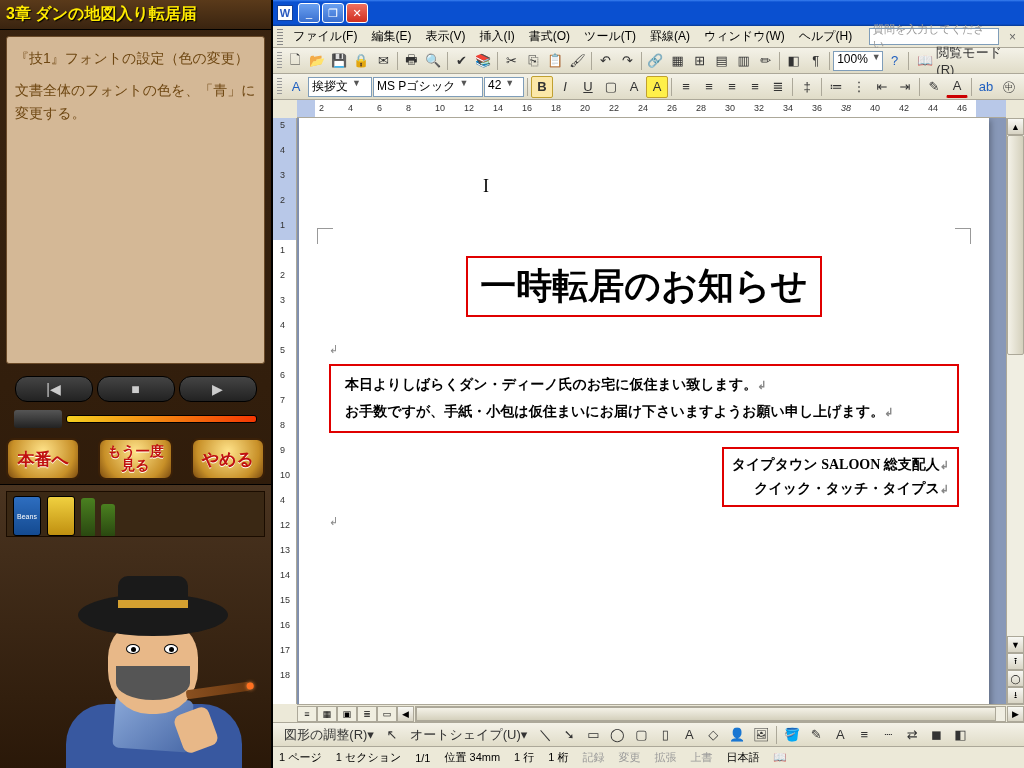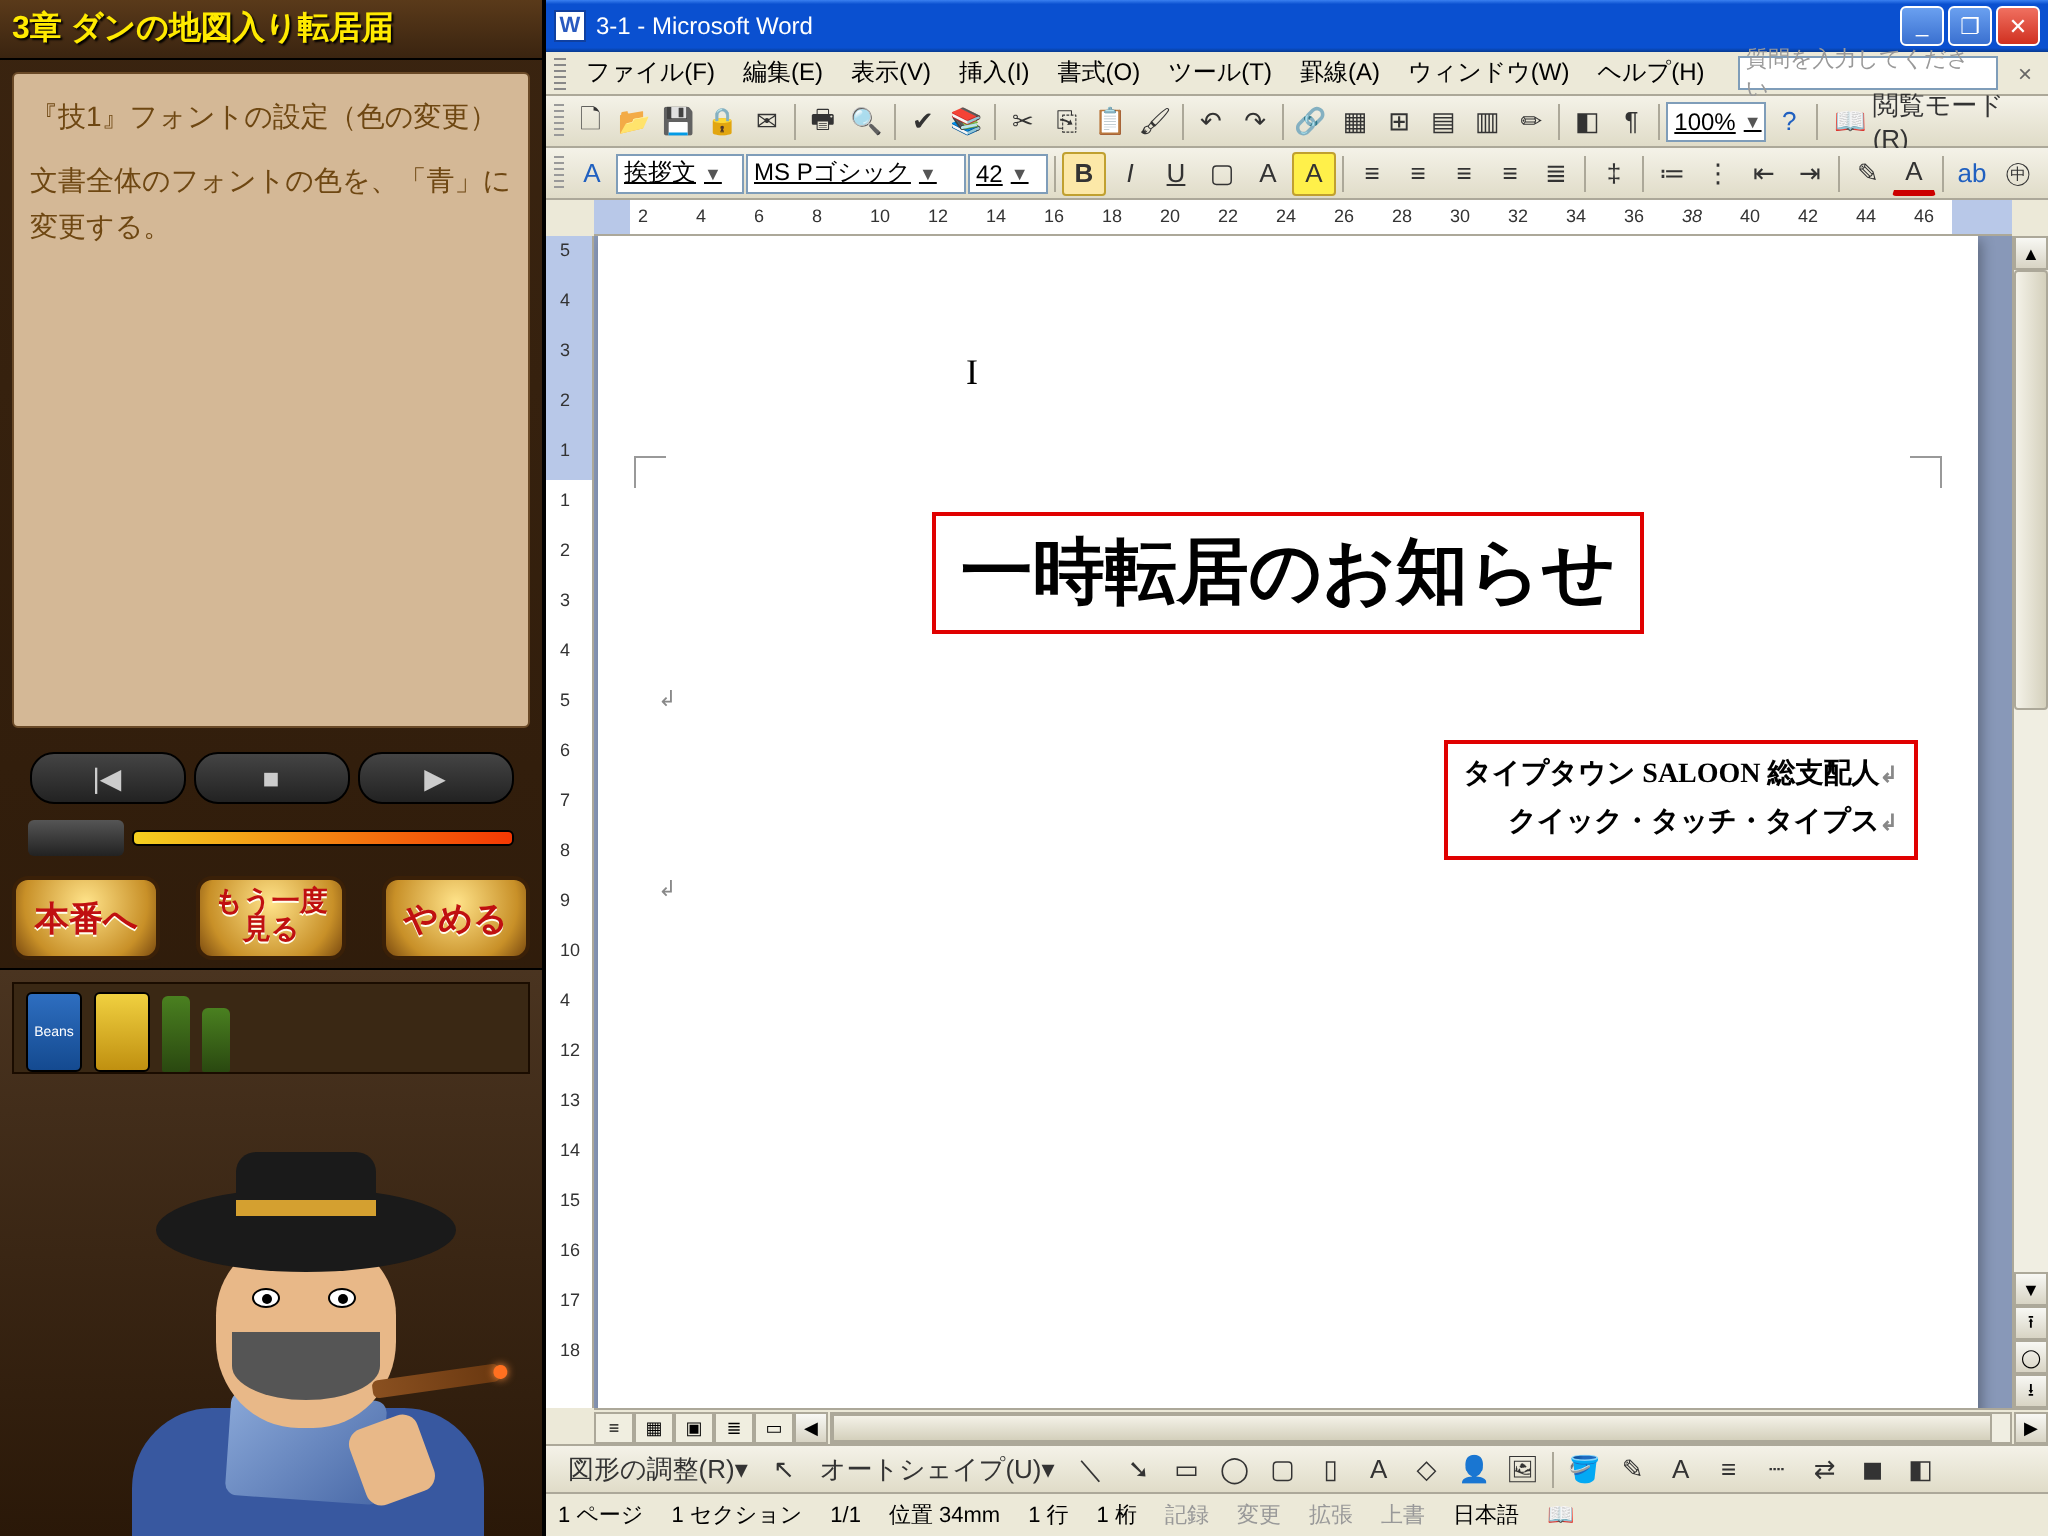--- a/index.html
+++ b/index.html
@@ -50,21 +50,21 @@
 .menubar { height:22px; background:#ece9d8; border-bottom:1px solid #aca899; display:flex; align-items:center; padding:0 4px; font-size:12px; }
 .menubar .grip { width:6px; height:16px; background:repeating-linear-gradient(#888 0 1px, transparent 1px 3px); margin-right:3px; }
 .menu-item { padding:2px 7px; cursor:pointer; }
 .help-box { margin-left:auto; width:130px; height:17px; background:#fff; border:1px solid #7f9db9; font-size:11px; color:#999; padding:0 3px; display:flex; align-items:center; }
 .x-close { margin-left:6px; padding:0 4px; color:#666; cursor:pointer; }
 
 .toolbar { height:26px; background:linear-gradient(#f4f2e8,#e0dcc8); border-bottom:1px solid #aca899; display:flex; align-items:center; padding:0 4px; gap:1px; font-size:11px; }
 .toolbar .grip { width:5px; height:18px; background:repeating-linear-gradient(#999 0 1px, transparent 1px 3px); margin-right:2px; }
 .tb-btn { width:22px; height:22px; display:flex; align-items:center; justify-content:center; border:1px solid transparent; border-radius:2px; cursor:pointer; font-size:13px; color:#333; }
 .tb-sep { width:1px; height:18px; background:#aca899; margin:0 2px; }
-.tb-combo { height:20px; background:#fff; border:1px solid #7f9db9; display:flex; align-items:center; padding:0 3px; font-size:12px;text-decoration:underline; }
+.tb-combo { height:20px; background:#fff; border:1px solid #7f9db9; display:flex; padding:0 3px; font-size:12px; }
 .tb-combo .arr { margin-left:4px; font-size:9px; color:#555; }
 .tb-btn.bold { font-weight:bold; }
 .tb-btn.pressed { background:#fce8a8; border-color:#c0a030; }
 .zoom { width:50px; }
 
 .ruler-h { height:18px; background:#fff; border-bottom:1px solid #aca899; position:relative; font-size:9px; color:#333; margin-left:24px; margin-right:18px; overflow:hidden; }
 .ruler-h .shade { position:absolute; top:0; bottom:0; background:#b8c8e8; }
 .ruler-h .tick { position:absolute; top:3px; }
 
 .doc-area { flex:1; display:flex; background:#8898b8; overflow:hidden; }
@@ -152,21 +152,20 @@
         <div class="stache"></div>
         <div class="hand"></div>
         <div class="cigar"></div>
       </div>
     </div>
   </div>
 
   <div class="word">
     <div class="titlebar">
       <div class="icon">W</div>
-      <div class="title">3-1 - Microsoft Word</div>
       <div class="win-btns">
         <div class="win-btn">_</div>
         <div class="win-btn">❐</div>
         <div class="win-btn close">✕</div>
       </div>
     </div>
 
     <div class="menubar">
       <div class="grip"></div>
       <div class="menu-item">ファイル(F)</div>
@@ -321,20 +320,24 @@
           <div class="tick" style="top: 527px;">17</div>
           <div class="tick" style="top: 552px;">18</div>
         </div>
       <div class="page-wrap">
         <div class="page">
           <div class="cursor-i">I</div>
           <div class="corner tl"></div>
           <div class="corner tr"></div>
           <div class="box doc-title"><span>一時転居のお知らせ</span></div>
           <div class="ret">↲</div>
+          <div class="box para">
+            <div><span>本日よりしばらくダン・ディーノ氏のお宅に仮住まい致します。</span><span class="ret">↲</span></div>
+            <div><span>お手数ですが、手紙・小包は仮住まいにお届け下さいますようお願い申し上げます。</span><span class="ret">↲</span></div>
+          </div>
           <div class="box sig">
             <div><span>タイプタウン SALOON 総支配人</span><span class="ret">↲</span></div>
             <div><span>クイック・タッチ・タイプス</span><span class="ret">↲</span></div>
           </div>
           <div class="ret">↲</div>
         </div>
       </div>
       <div class="vscroll">
         <div class="btn">▲</div>
         <div class="track">

